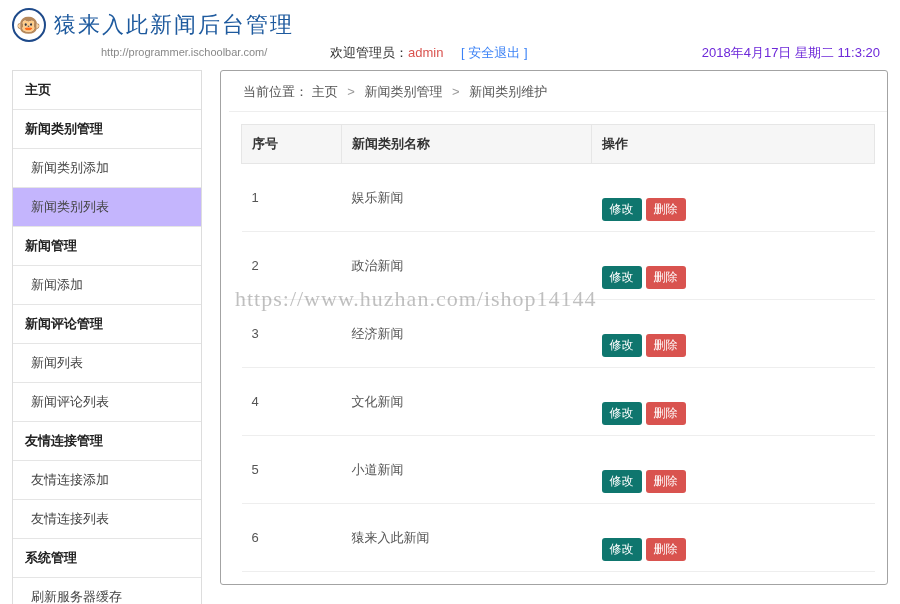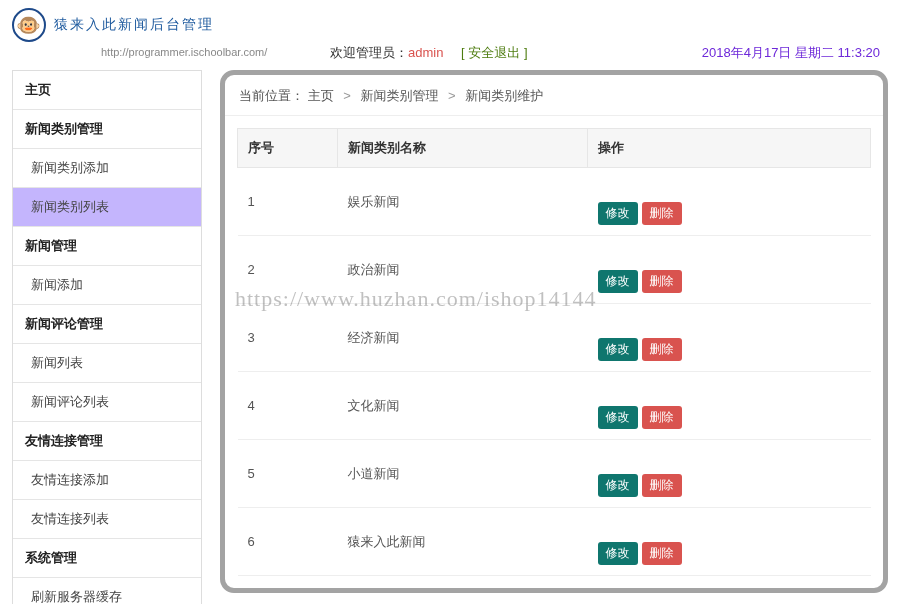--- a/index.html
+++ b/index.html
@@ -2,40 +2,40 @@
 <html><head>
   <meta charset="utf-8">
   <style>
     * { margin: 0; padding: 0; box-sizing: border-box; }
     body { font-family: "Microsoft YaHei", Arial, sans-serif; font-size: 13px; color: #333; background: #fff; width: 900px; }
     
     .header { padding: 8px 12px 6px; display: flex; align-items: flex-start; }
     .logo-block { display: flex; align-items: center; }
     .logo-icon { width: 34px; height: 34px; border: 2px solid #1e4a8a; border-radius: 50%; display: flex; align-items: center; justify-content: center; font-size: 20px; margin-right: 8px; }
     .title-block { display: flex; flex-direction: column; }
-    .site-title { color: #1e5a9e; font-size: 14px; font-family: Liberation Mono, monospace; letter-spacing: 2px; font-weight: normal; }
+    .site-title { color: #1e5a9e; font-size: 22px; font-family: Liberation Mono, monospace; letter-spacing: 2px; font-weight: normal; }
     .site-url { color: #888; font-size: 11px; font-family: Arial; margin-left: 60px; margin-top: -2px; padding-left: 41px; }
     
     .topbar { display: flex; justify-content: space-between; align-items: center; padding: 4px 20px 8px 330px; font-size: 13px; margin-top: -18px; }
     .welcome { }
     .admin-name { color: #d9534f; }
-    .logout-link { margin-left: 14px; color: #4d7c0f; }
+    .logout-link { margin-left: 14px; color: #3b82f6; }
     .datetime { color: #6d28d9; }
     
     .layout { display: flex; gap: 18px; padding: 0 12px 20px; }
     
     .sidebar { width: 190px; border: 1px solid #ddd; }
     .side-item { padding: 10px 12px; border-bottom: 1px solid #e5e5e5; cursor: pointer; font-size: 13px; }
     .side-item:last-child { border-bottom: none; }
     .side-head { font-weight: 600; color: #222; }
     .side-sub { font-weight: normal; color: #444; padding-left: 18px; }
     .side-sub.active { background: #c4b5fd; }
     
     .main { flex: 1; }
-    .panel { border: 5px solid #a3a3a3; border-radius: 14px; }
+    .panel { border: 1px solid #a3a3a3; border-radius: 3px; padding-left: 8px; }
     .breadcrumb { padding: 12px 14px 10px; color: #555; border-bottom: 1px solid #eee; }
     .breadcrumb .sep { margin: 0 6px; color: #999; }
     
     .table { width: calc(100% - 24px); margin: 12px; border-collapse: collapse; }
     .table th { text-align: left; font-weight: 600; color: #333; padding: 10px 10px; background: #f6f6f6; border: 1px solid #e6e6e6; }
     .table td { padding: 10px 10px; border-bottom: 1px solid #eee; color: #555; }
     
     .btn { display: inline-block; padding: 3px 8px; color: #fff; font-size: 12px; border-radius: 3px; cursor: pointer; margin-right: 4px; }
     .btn-info { background: #0f766e; margin-top: 24px; }
     .btn-danger { background: #d9534f; }

